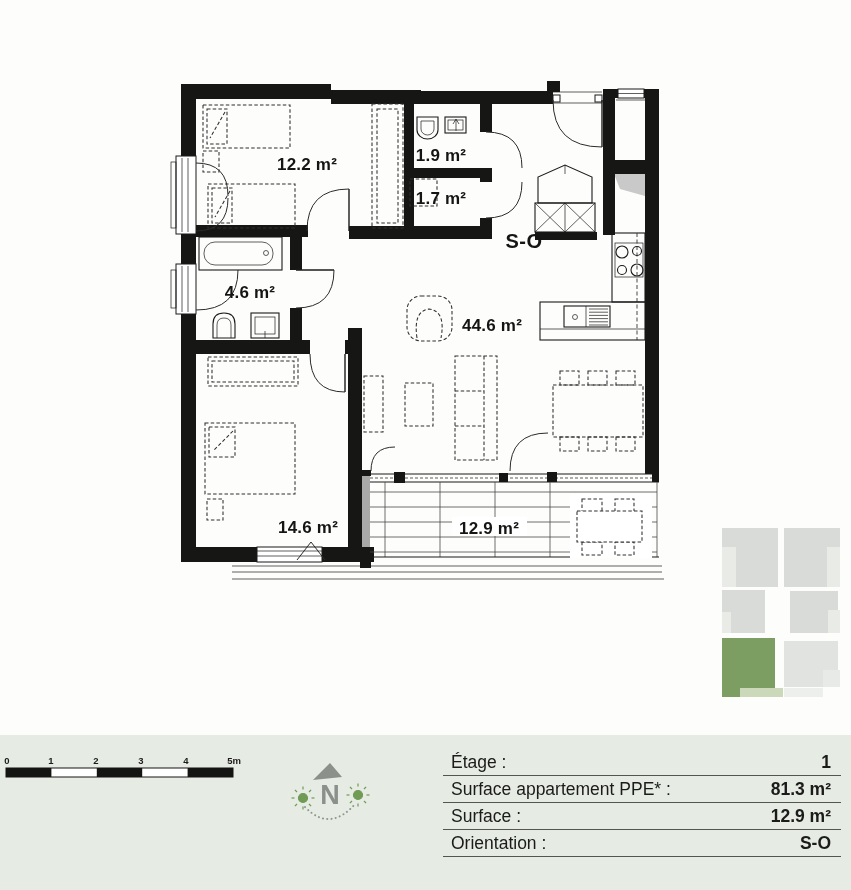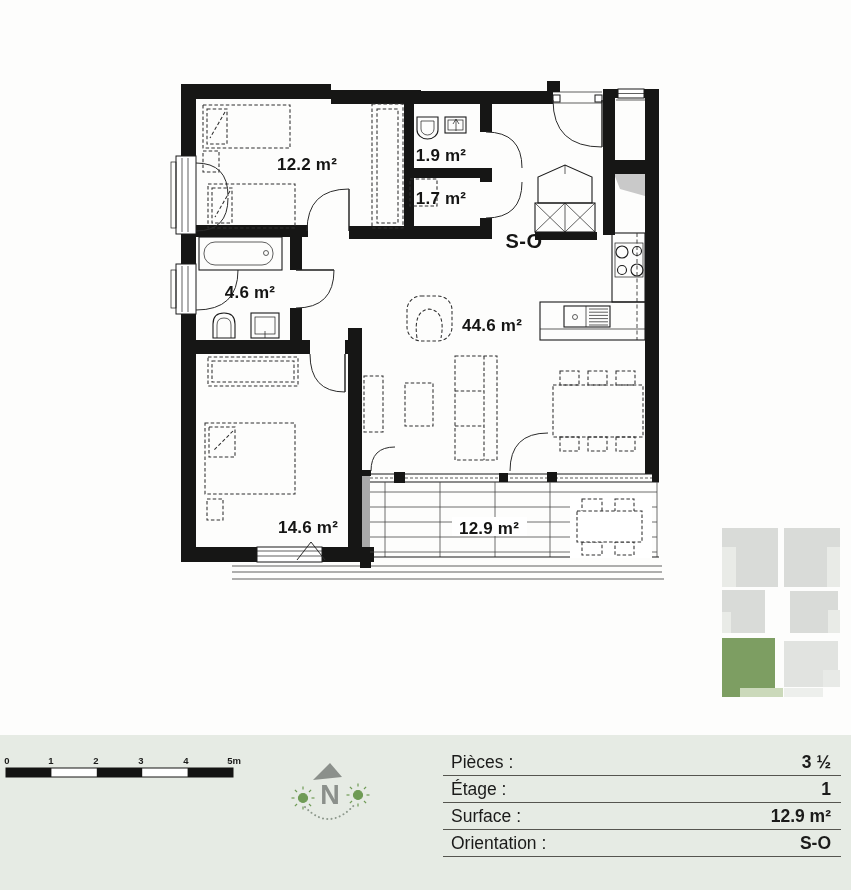--- a/index.html
+++ b/index.html
@@ -367,26 +367,26 @@
           <line x1="69" y1="36" x2="66.9" y2="33.9"></line>
             <line x1="81" y1="48" x2="83.1" y2="50.1"></line>
           <line x1="69" y1="48" x2="66.9" y2="50.1"></line>
             <line x1="81" y1="36" x2="83.1" y2="33.9"></line>
         </g>
       </g>
     </svg>
 
     <div class="info-table">
       <div class="trow">
-        <span class="tlabel">Pièces :</span>
-        <span class="tval">3 ½</span>
+        <span class="tlabel">Étage :</span>
+        <span class="tval">1</span>
       </div>
       <div class="trow">
-        <span class="tlabel">Étage :</span>
-        <span class="tval">1</span>
+        <span class="tlabel">Surface appartement PPE* :</span>
+        <span class="tval">81.3 m²</span>
       </div>
       <div class="trow">
         <span class="tlabel">Surface :</span>
         <span class="tval">12.9 m²</span>
       </div>
       <div class="trow">
         <span class="tlabel">Orientation :</span>
         <span class="tval">S-O</span>
       </div>
     </div>

